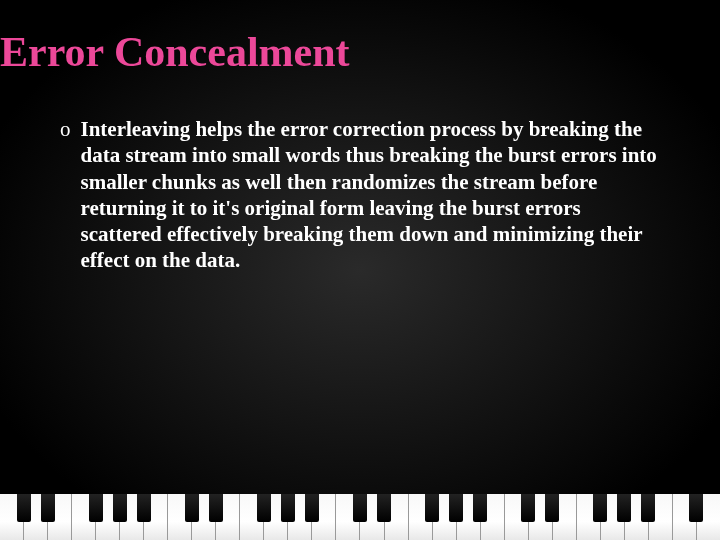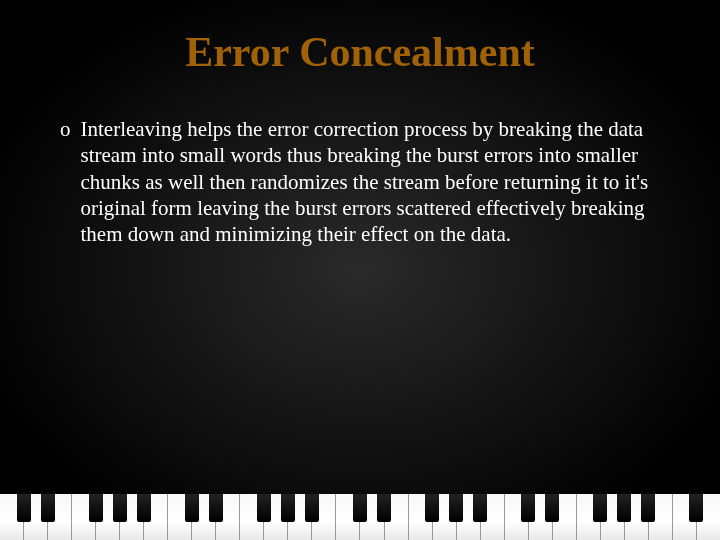--- a/index.html
+++ b/index.html
@@ -8,44 +8,44 @@
     background: radial-gradient(ellipse at center, #2a2a2a 0%, #000000 80%);
     font-family: Georgia, 'Times New Roman', serif;
     position: relative;
   }
   .slide {
     width: 720px;
     height: 540px;
     position: relative;
   }
   .title {
-    color: #a16207;
+    color: #ec4899;
     font-size: 42px;
     font-weight: bold;
-    text-align: center;
     padding-top: 28px;
     font-family: Georgia, serif;
   }
   .content {
     padding: 40px 60px 0 60px;
   }
   .bullet-item {
     display: flex;
     color: #ffffff;
     font-size: 21px;
     line-height: 1.25;
   }
   .bullet-marker {
     flex: 0 0 auto;
     padding-right: 10px;
     font-family: Georgia, serif;
   }
   .bullet-text {
     flex: 1 1 auto;
     font-family: Georgia, serif;
+    font-weight: bold;
   }
   .piano {
     position: absolute;
     bottom: 0;
     left: 0;
     width: 720px;
     height: 46px;
     background: #fff;
     display: flex;
   }

